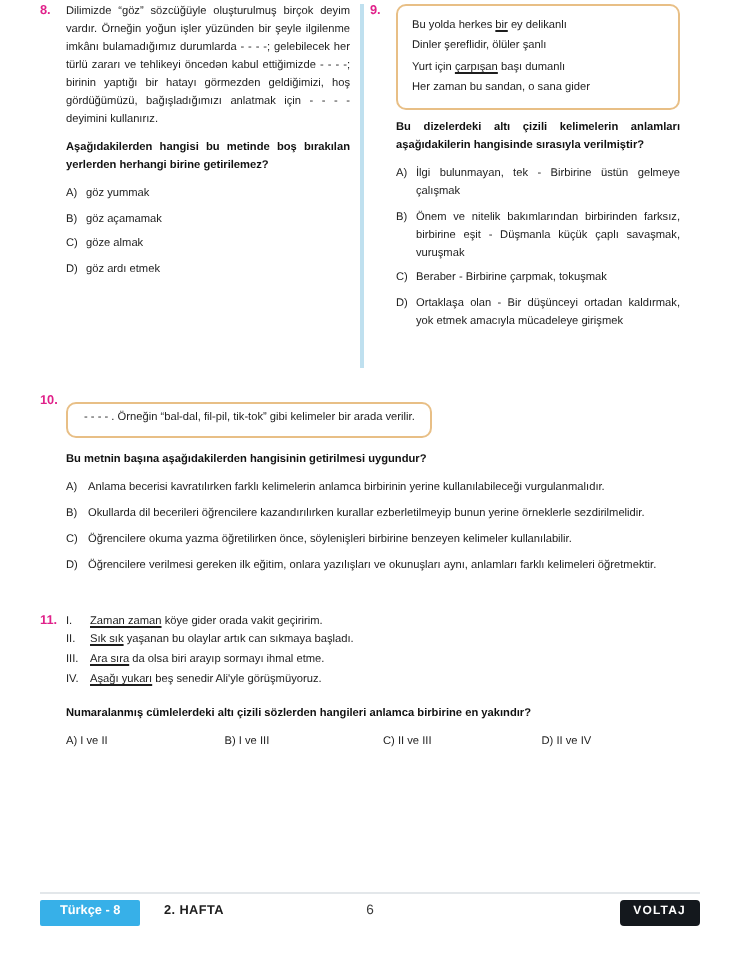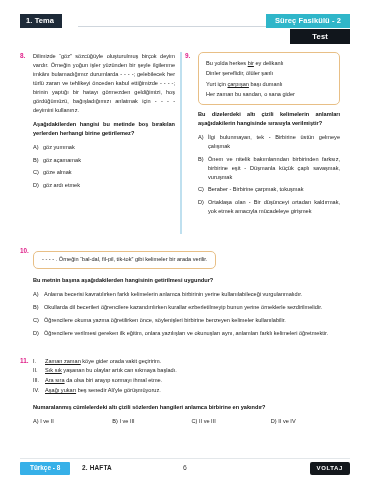--- a/index.html
+++ b/index.html
@@ -261,26 +261,20 @@
     padding: 3px 7px 3.5px 7px;
     line-height: 1;
     border-radius: 2px;
   }
 </style>
 </head>
 <body>
 
 <div class="page">
 
-  <div class="header">
-    <div class="theme-tag">1. Tema</div>
-    <div class="header-rule"></div>
-    <div class="fascicle-tag">Süreç Fasikülü - 2</div>
-    <div class="test-tag">Test</div>
-  </div>
 
   <div class="columns">
     <div class="divider"></div>
 
     <div class="col col-left">
       <div class="q">
         <div class="qnum">8.</div>
         <div class="qtext">Dilimizde “göz” sözcüğüyle oluşturulmuş birçok deyim vardır. Örneğin yoğun işler yüzünden bir şeyle ilgilenme imkânı bulamadığımız durumlarda - - - -; gelebilecek her türlü zararı ve tehlikeyi öncedən kabul ettiğimizde - - - -; birinin yaptığı bir hatayı görmezden geldiğimizi, hoş gördüğümüzü, bağışladığımızı anlatmak için - - - - deyimini kullanırız.</div>
         <div class="qstem"><span>Aşağıdakilerden hangisi bu metinde boş bırakılan yerlerden herhangi birine getirilemez?</span></div>
         <div class="choices">

